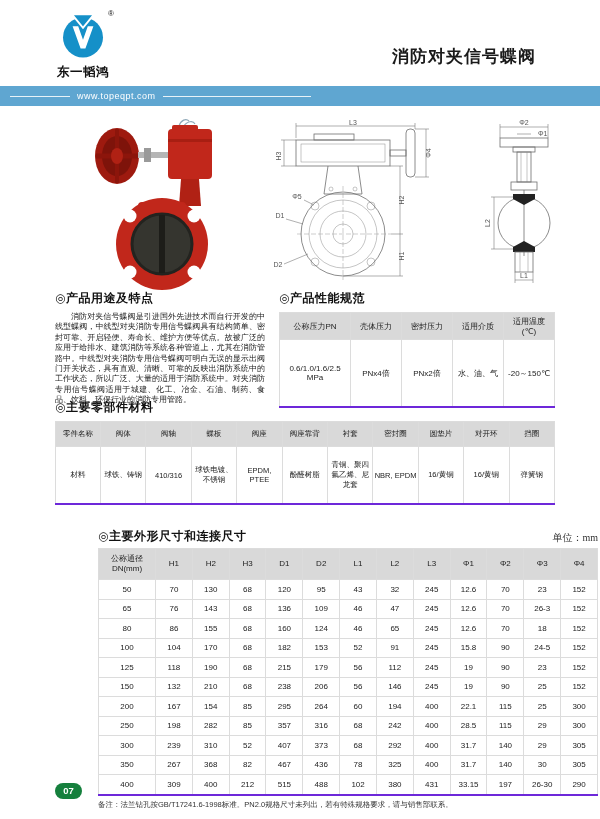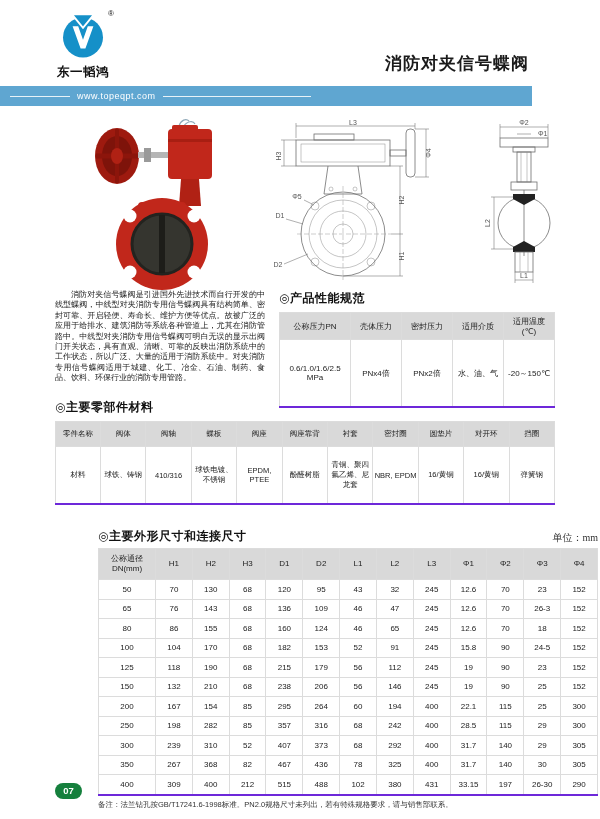--- a/index.html
+++ b/index.html
@@ -4,24 +4,24 @@
 <style>
   html,body{margin:0;padding:0;background:#fff;}
   body{width:600px;height:819px;font-family:"Liberation Sans","DejaVu Sans",sans-serif;color:#222;}
   .page{position:relative;width:600px;height:819px;background:#fff;overflow:hidden;}
 
   
   .logo-block{position:absolute;left:50px;top:11px;width:66px;text-align:center;}
   .logo-wrap{position:relative;display:inline-block;}
   .reg{position:absolute;right:-7px;top:-2px;font-size:8px;color:#111;}
   .brand{font-size:12.5px;font-weight:bold;letter-spacing:.5px;color:#111;margin-top:1px;white-space:nowrap;}
-  .doc-title{position:absolute;right:55px;top:36px;margin:16px;font-size:17px;font-weight:bold;color:#1a1a1a;letter-spacing:1px;}
+  .doc-title{position:absolute;right:55px;top:36px;margin:9px;font-size:17px;font-weight:bold;color:#1a1a1a;letter-spacing:1px;}
 
   
-  .band{position:absolute;top:86px;left:0;width:532px;height:20px;background:#5FA6D1;display:flex;align-items:center;}
+  .band{position:absolute;top:86px;left:0;width:600px;height:20px;background:#5FA6D1;display:flex;align-items:center;}
   .band-line{height:1px;background:rgba(255,255,255,.85);}
   .band-line.l{width:60px;margin-left:10px;}
   .band-line.r{width:148px;}
   .website{color:#fff;font-size:9px;margin:0 7px;letter-spacing:.5px;}
 
   
   .media{position:absolute;top:108px;left:0;width:600px;height:182px;}
   .valve-photo{position:absolute;left:82px;top:8px;}
   .tech-drawing{position:absolute;left:270px;top:12px;}
   .tech-drawing text{font-size:7px;fill:#555;}
@@ -198,20 +198,21 @@
         <line class="dimln" x1="245" y1="160" x2="263" y2="160"></line>
         <line class="dimln" x1="245" y1="152" x2="245" y2="163"></line>
         <line class="dimln" x1="263" y1="152" x2="263" y2="163"></line>
         <text x="254" y="158" text-anchor="middle">L1</text>
       </g>
     </svg>
   </section>
 
   <section class="two-col">
     <div class="features">
+      <h2 class="sec">◎产品用途及特点</h2>
       <p>消防对夹信号蝶阀是引进国外先进技术而自行开发的中线型蝶阀，中线型对夹消防专用信号蝶阀具有结构简单、密封可靠、开启轻便、寿命长、维护方便等优点。故被广泛的应用于给排水、建筑消防等系统各种管道上，尤其在消防管路中。中线型对夹消防专用信号蝶阀可明白无误的显示出阀门开关状态，具有直观、清晰、可靠的反映出消防系统中的工作状态，所以广泛、大量的适用于消防系统中。对夹消防专用信号蝶阀适用于城建、化工、冶金、石油、制药、食品、饮料、环保行业的消防专用管路。</p>
     </div>
     <div class="performance">
       <h2 class="sec">◎产品性能规范</h2>
       <table class="grid perf">
         <thead>
           <tr>
               <th>公称压力PN</th>
               <th>壳体压力</th>
               <th>密封压力</th>

